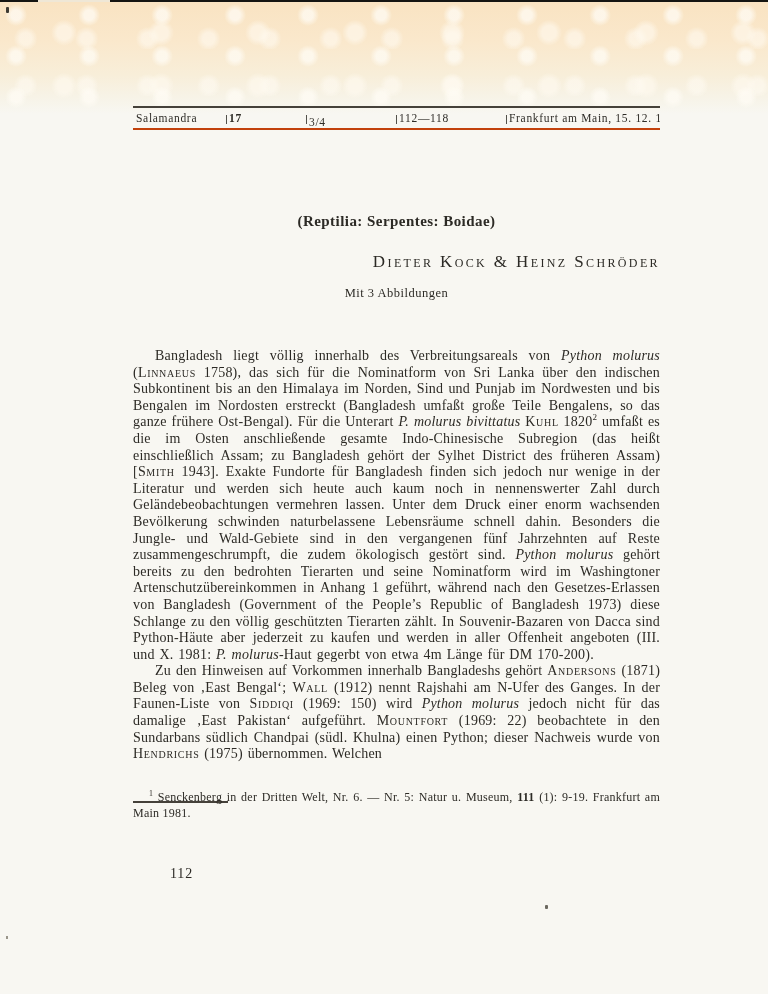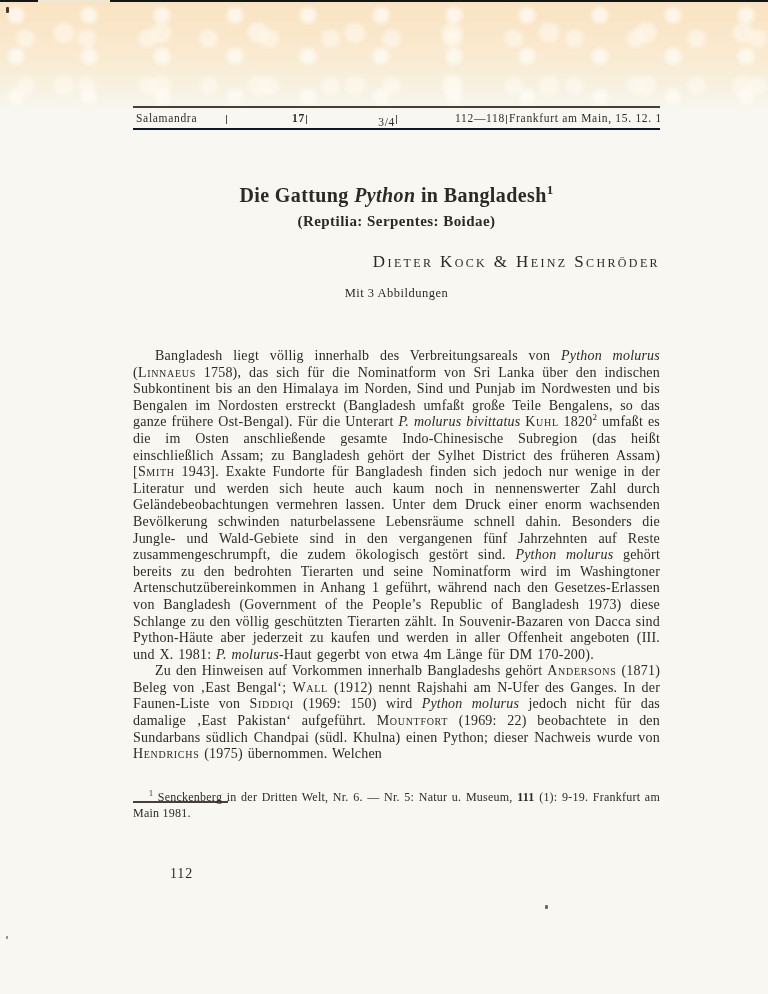--- a/index.html
+++ b/index.html
@@ -24,25 +24,25 @@
       radial-gradient(circle at 66% 58%, rgba(255,250,240,.6) 0 7px, rgba(255,250,240,0) 13px),
       radial-gradient(circle at 42% 78%, rgba(255,251,243,.55) 0 6px, rgba(255,251,243,0) 12px),
       linear-gradient(180deg,#f9e3c2 0%,#fae8cc 35%,#f8eed9 65%,#f7f3e7 85%,#f8f7f2 100%);
     background-size:73px 41px,97px 53px,61px 47px,100% 100%;
     background-repeat:repeat,repeat,repeat,no-repeat;
   }
   
   .journal-header{
     position:absolute;top:106px;left:133px;width:527px;height:24px;
     box-sizing:border-box;
-    border-top:2px solid #45413a;border-bottom:2px solid #0f172a;
+    border-top:2px solid #45413a;border-bottom:2px solid #c2410c;
     display:flex;align-items:center;
     font-size:11.5px;letter-spacing:.06em;color:#2e2c27;
   }
-  .jh-cell{text-align:right;white-space:nowrap;overflow:hidden;}
+  .jh-cell{text-align:left;white-space:nowrap;overflow:hidden;}
   .jh-c1{width:92px;text-align:left;padding-left:3px;box-sizing:border-box;}
   .jh-c2{width:76px;font-weight:700;}
   .jh-c3{width:86px;margin-top:8px;}
   .jh-c4{width:106px;}
   .jh-c5{flex:1;}
   .jh-sep{width:4px;text-align:center;font-weight:700;font-size:12px;color:#33312b;transform:scaleY(.95);}
   
   .title{position:absolute;top:183px;left:133px;width:527px;text-align:center;
          font-size:20px;font-weight:700;letter-spacing:.02em;line-height:24px;}
   .subtitle{position:absolute;top:213px;left:133px;width:527px;text-align:center;
@@ -93,21 +93,20 @@
     <div class="jh-sep">|</div>
     <div class="jh-cell jh-c2">17</div>
     <div class="jh-sep">|</div>
     <div class="jh-cell jh-c3">3/4</div>
     <div class="jh-sep">|</div>
     <div class="jh-cell jh-c4">112—118</div>
     <div class="jh-sep">|</div>
     <div class="jh-cell jh-c5">Frankfurt am Main, 15. 12. 1981</div>
   </div>
 
-  <h1 class="title" style="margin:0;"><span>Die Gattung </span><span class="seg-i">Python</span><span> in Bangladesh</span><span class="seg-sup">1</span></h1>
   <h2 class="subtitle" style="margin:0;">(Reptilia: Serpentes: Boidae)</h2>
   <div class="authors">Dieter Kock &amp; Heinz Schröder</div>
   <div class="fig-note">Mit 3 Abbildungen</div>
 
   <div class="body-text" lang="de">
     <p><span>Bangladesh liegt völlig innerhalb des Verbreitungsareals von </span><span class="seg-i">Python molurus</span><span> (</span><span class="seg-sc">Linnaeus</span><span> 1758), das sich für die Nominatform von Sri Lanka über den indischen Subkontinent bis an den Himalaya im Norden, Sind und Punjab im Nordwesten und bis Bengalen im Nordosten erstreckt (Bangladesh umfaßt große Teile Bengalens, so das ganze frühere Ost-Bengal). Für die Unterart </span><span class="seg-i">P. molurus bivittatus</span><span> </span><span class="seg-sc">Kuhl</span><span> 1820</span><span class="seg-sup">2</span><span> umfaßt es die im Osten anschließende gesamte Indo-Chinesische Subregion (das heißt einschließlich Assam; zu Bangladesh gehört der Sylhet District des früheren Assam) [</span><span class="seg-sc">Smith</span><span> 1943]. Exakte Fundorte für Bangladesh finden sich jedoch nur wenige in der Literatur und werden sich heute auch kaum noch in nennenswerter Zahl durch Geländebeobachtungen vermehren lassen. Unter dem Druck einer enorm wachsenden Bevölkerung schwinden naturbelassene Lebensräume schnell dahin. Besonders die Jungle- und Wald-Gebiete sind in den vergangenen fünf Jahrzehnten auf Reste zusammengeschrumpft, die zudem ökologisch gestört sind. </span><span class="seg-i">Python molurus</span><span> gehört bereits zu den bedrohten Tierarten und seine Nominatform wird im Washingtoner Artenschutzübereinkommen in Anhang 1 geführt, während nach den Gesetzes-Erlassen von Bangladesh (Government of the People’s Republic of Bangladesh 1973) diese Schlange zu den völlig geschützten Tierarten zählt. In Souvenir-Bazaren von Dacca sind Python-Häute aber jederzeit zu kaufen und werden in aller Offenheit angeboten (III. und X. 1981: </span><span class="seg-i">P. molurus</span><span>-Haut gegerbt von etwa 4m Länge für DM 170-200).</span></p>
     <p><span>Zu den Hinweisen auf Vorkommen innerhalb Bangladeshs gehört </span><span class="seg-sc">Andersons</span><span> (1871) Beleg von ‚East Bengal‘; </span><span class="seg-sc">Wall</span><span> (1912) nennt Rajshahi am N-Ufer des Ganges. In der Faunen-Liste von </span><span class="seg-sc">Siddiqi</span><span> (1969: 150) wird </span><span class="seg-i">Python molurus</span><span> jedoch nicht für das damalige ‚East Pakistan‘ aufgeführt. </span><span class="seg-sc">Mountfort</span><span> (1969: 22) beobachtete in den Sundarbans südlich Chandpai (südl. Khulna) einen Python; dieser Nachweis wurde von </span><span class="seg-sc">Hendrichs</span><span> (1975) übernommen. Welchen</span></p>
   </div>
 
   <div class="footnote-rule"></div>

